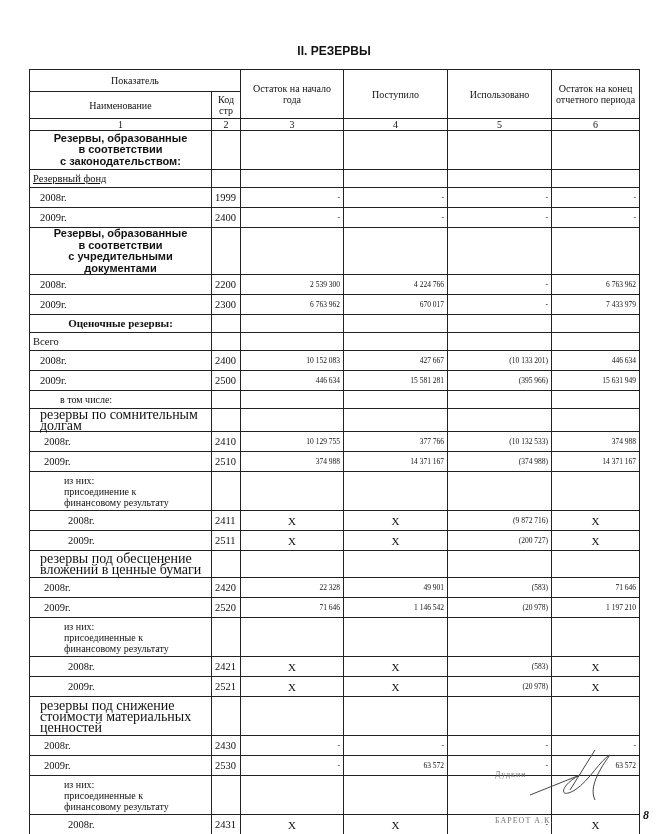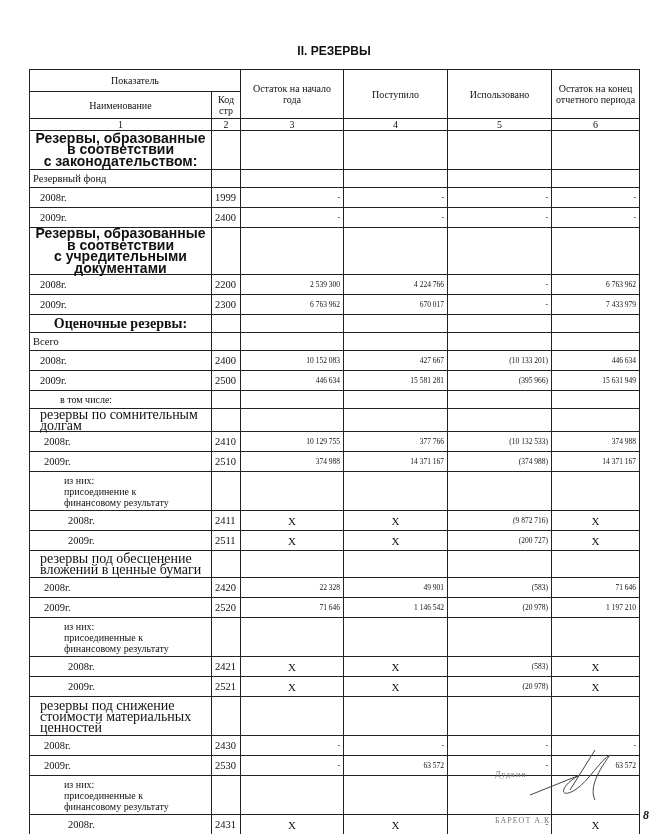--- a/index.html
+++ b/index.html
@@ -3,21 +3,21 @@
 <meta charset="utf-8">
 <style>
   html,body{margin:0;padding:0;background:#fff;}
   body{width:668px;height:834px;position:relative;overflow:hidden;font-family:"Liberation Serif",serif;color:#111;}
   .title{position:absolute;left:0;width:668px;top:44px;text-align:center;font-family:"Liberation Sans",sans-serif;font-weight:bold;font-size:12px;}
   table{position:absolute;left:29px;top:69px;border-collapse:collapse;table-layout:fixed;width:610px;}
   td{border:1.3px solid #222;padding:0 3px;font-size:10.5px;line-height:12px;vertical-align:middle;overflow:visible;white-space:nowrap;}
   .hdr td{text-align:center;font-size:10px;line-height:11px;white-space:normal;}
   .num{text-align:right;font-size:7.5px;}
   .x{text-align:center;font-size:11px;}
-  .sec{text-align:center;font-family:"Liberation Sans",sans-serif;font-weight:bold;font-size:14px;line-height:11.5px;white-space:nowrap;}
+  .sec{text-align:center;font-family:"Liberation Sans",sans-serif;font-weight:bold;font-size:11px;line-height:11.5px;white-space:nowrap;}
   .yr1{padding-left:10px;}
   .yr2{padding-left:14px;}
   .yr3{padding-left:38px;}
   .sub{padding-left:10px;font-size:14px;line-height:11px;}
   .sub2{padding-left:34px;font-size:10px;line-height:11px;}
   .code{font-size:10.5px;}
   .sig{position:absolute;left:495px;top:770px;font-size:8px;color:#777;letter-spacing:1px;}
   .sig2{top:816px;text-align:center;}
   .pageno{position:absolute;left:643px;top:808px;font-style:italic;font-weight:bold;font-size:12px;}
   .signature{position:absolute;left:520px;top:745px;}
@@ -59,21 +59,21 @@
   <tr style="height: 39px;">
         <td class="sec" style="white-space: pre-line;">Резервы, образованные
 в соответствии
 с законодательством:</td>
         <td class="code"></td>
         <td></td>
         <td></td>
         <td></td>
         <td></td>
       </tr>
-      <tr style="height: 18px;">
+      <tr style="height: 18px; text-decoration: underline;">
         <td style="white-space: pre-line;">Резервный фонд</td>
         <td class="code"></td>
         <td></td>
         <td></td>
         <td></td>
         <td></td>
       </tr>
       <tr style="height: 20px;">
         <td class="yr1" style="white-space: pre-line;">2008г.</td>
         <td class="code">1999</td>

